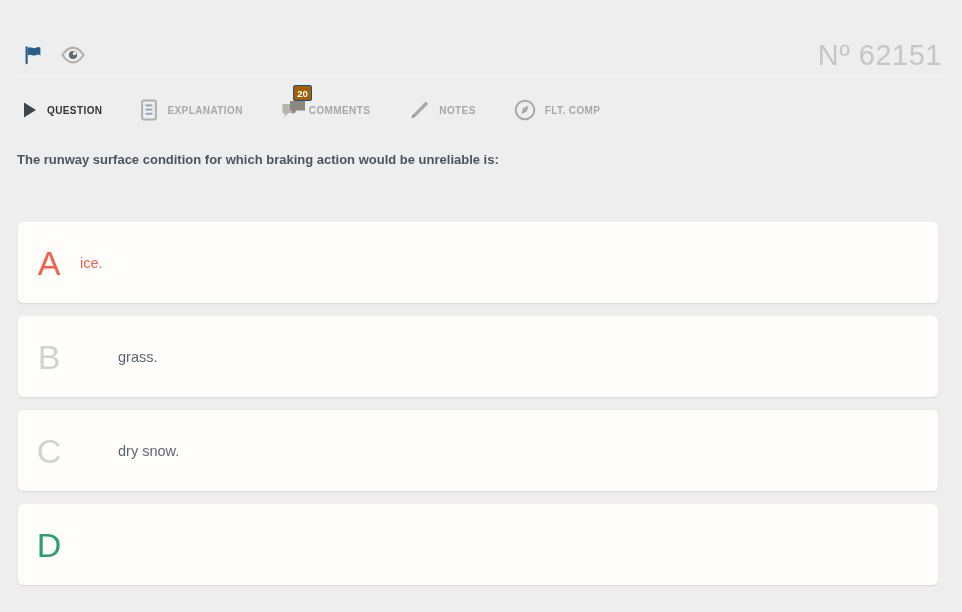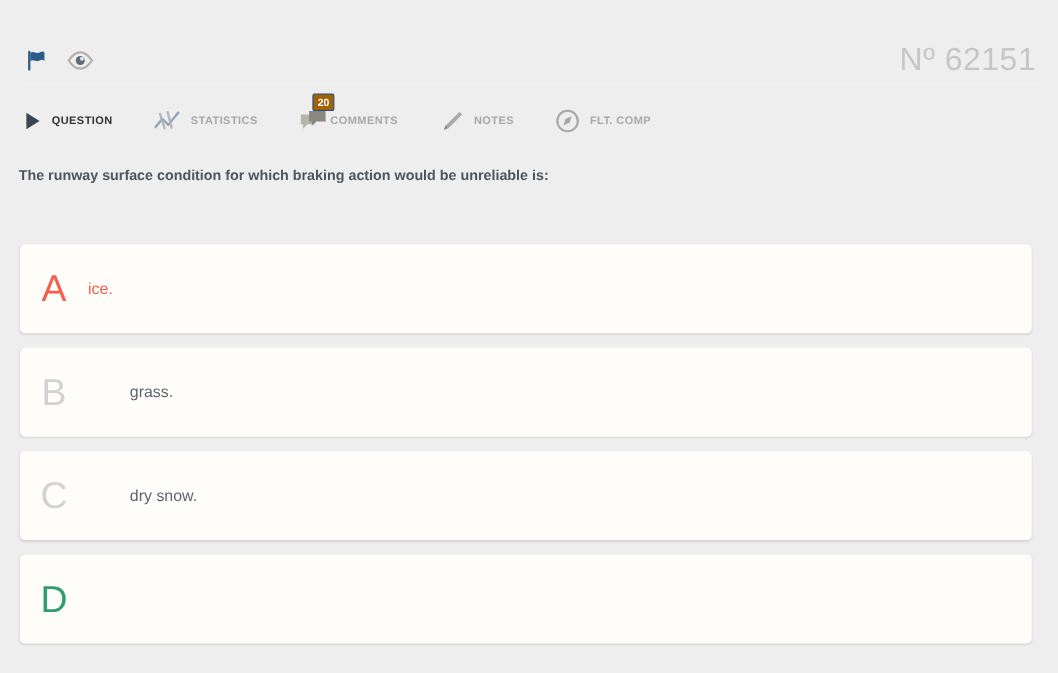--- a/index.html
+++ b/index.html
@@ -233,31 +233,32 @@
 
     <div class="tab active">
       <span class="tab-icon">
         <svg width="16" height="18" viewBox="0 0 16 18" aria-hidden="true">
           <path d="M2 1.5 L14 9 L2 16.5 Z" fill="#3d4650"></path>
         </svg>
       </span>
       <span class="tab-label">QUESTION</span>
     </div>
 
-
     <div class="tab">
       <span class="tab-icon">
-        <svg width="24" height="20" viewBox="0 0 24 20" aria-hidden="true">
-          <path d="M1.5 15.5 L7.5 8.0 L13 13.5 L22 2.5" fill="none" stroke="#8fa4bd" stroke-width="2.1" stroke-linecap="round" stroke-linejoin="round"></path>
-          <path d="M5.5 3.5 L9.5 16.5" fill="none" stroke="#b5b5b5" stroke-width="2.1" stroke-linecap="round"></path>
-          <path d="M12.5 2.0 L16.0 16.0" fill="none" stroke="#b5b5b5" stroke-width="2.1" stroke-linecap="round"></path>
-        </svg>
-      </span>
-      <span class="tab-label">STATISTICS</span>
-    </div>
+        <svg width="18" height="22" viewBox="0 0 18 22" aria-hidden="true">
+          <rect x="2.1" y="1.6" width="13.8" height="18.8" rx="1.4" fill="none" stroke="#b0b0b0" stroke-width="2"></rect>
+          <rect x="5.6" y="5.4" width="6.8" height="1.9" fill="#8fa4bd"></rect>
+          <rect x="5.6" y="9.6" width="6.8" height="1.9" fill="#8fa4bd"></rect>
+          <rect x="5.6" y="13.8" width="6.8" height="1.9" fill="#8fa4bd"></rect>
+        </svg>
+      </span>
+      <span class="tab-label">EXPLANATION</span>
+    </div>
+
 
     <div class="tab">
       <span class="tab-icon" style="margin-right:2px;">
         <svg width="26" height="22" viewBox="0 0 26 22" aria-hidden="true">
           <path d="M1.5 5.0 h13 v9 h-7 l-4 4 v-4 h-2 z" fill="#b7b3ad"></path>
           <path d="M9.0 2.0 h15 v9.5 h-8.5 l-4 3.8 v-3.8 h-2.5 z" fill="#8c8880"></path>
         </svg>
         <span class="tab-badge">20</span>
       </span>
       <span class="tab-label">COMMENTS</span>

